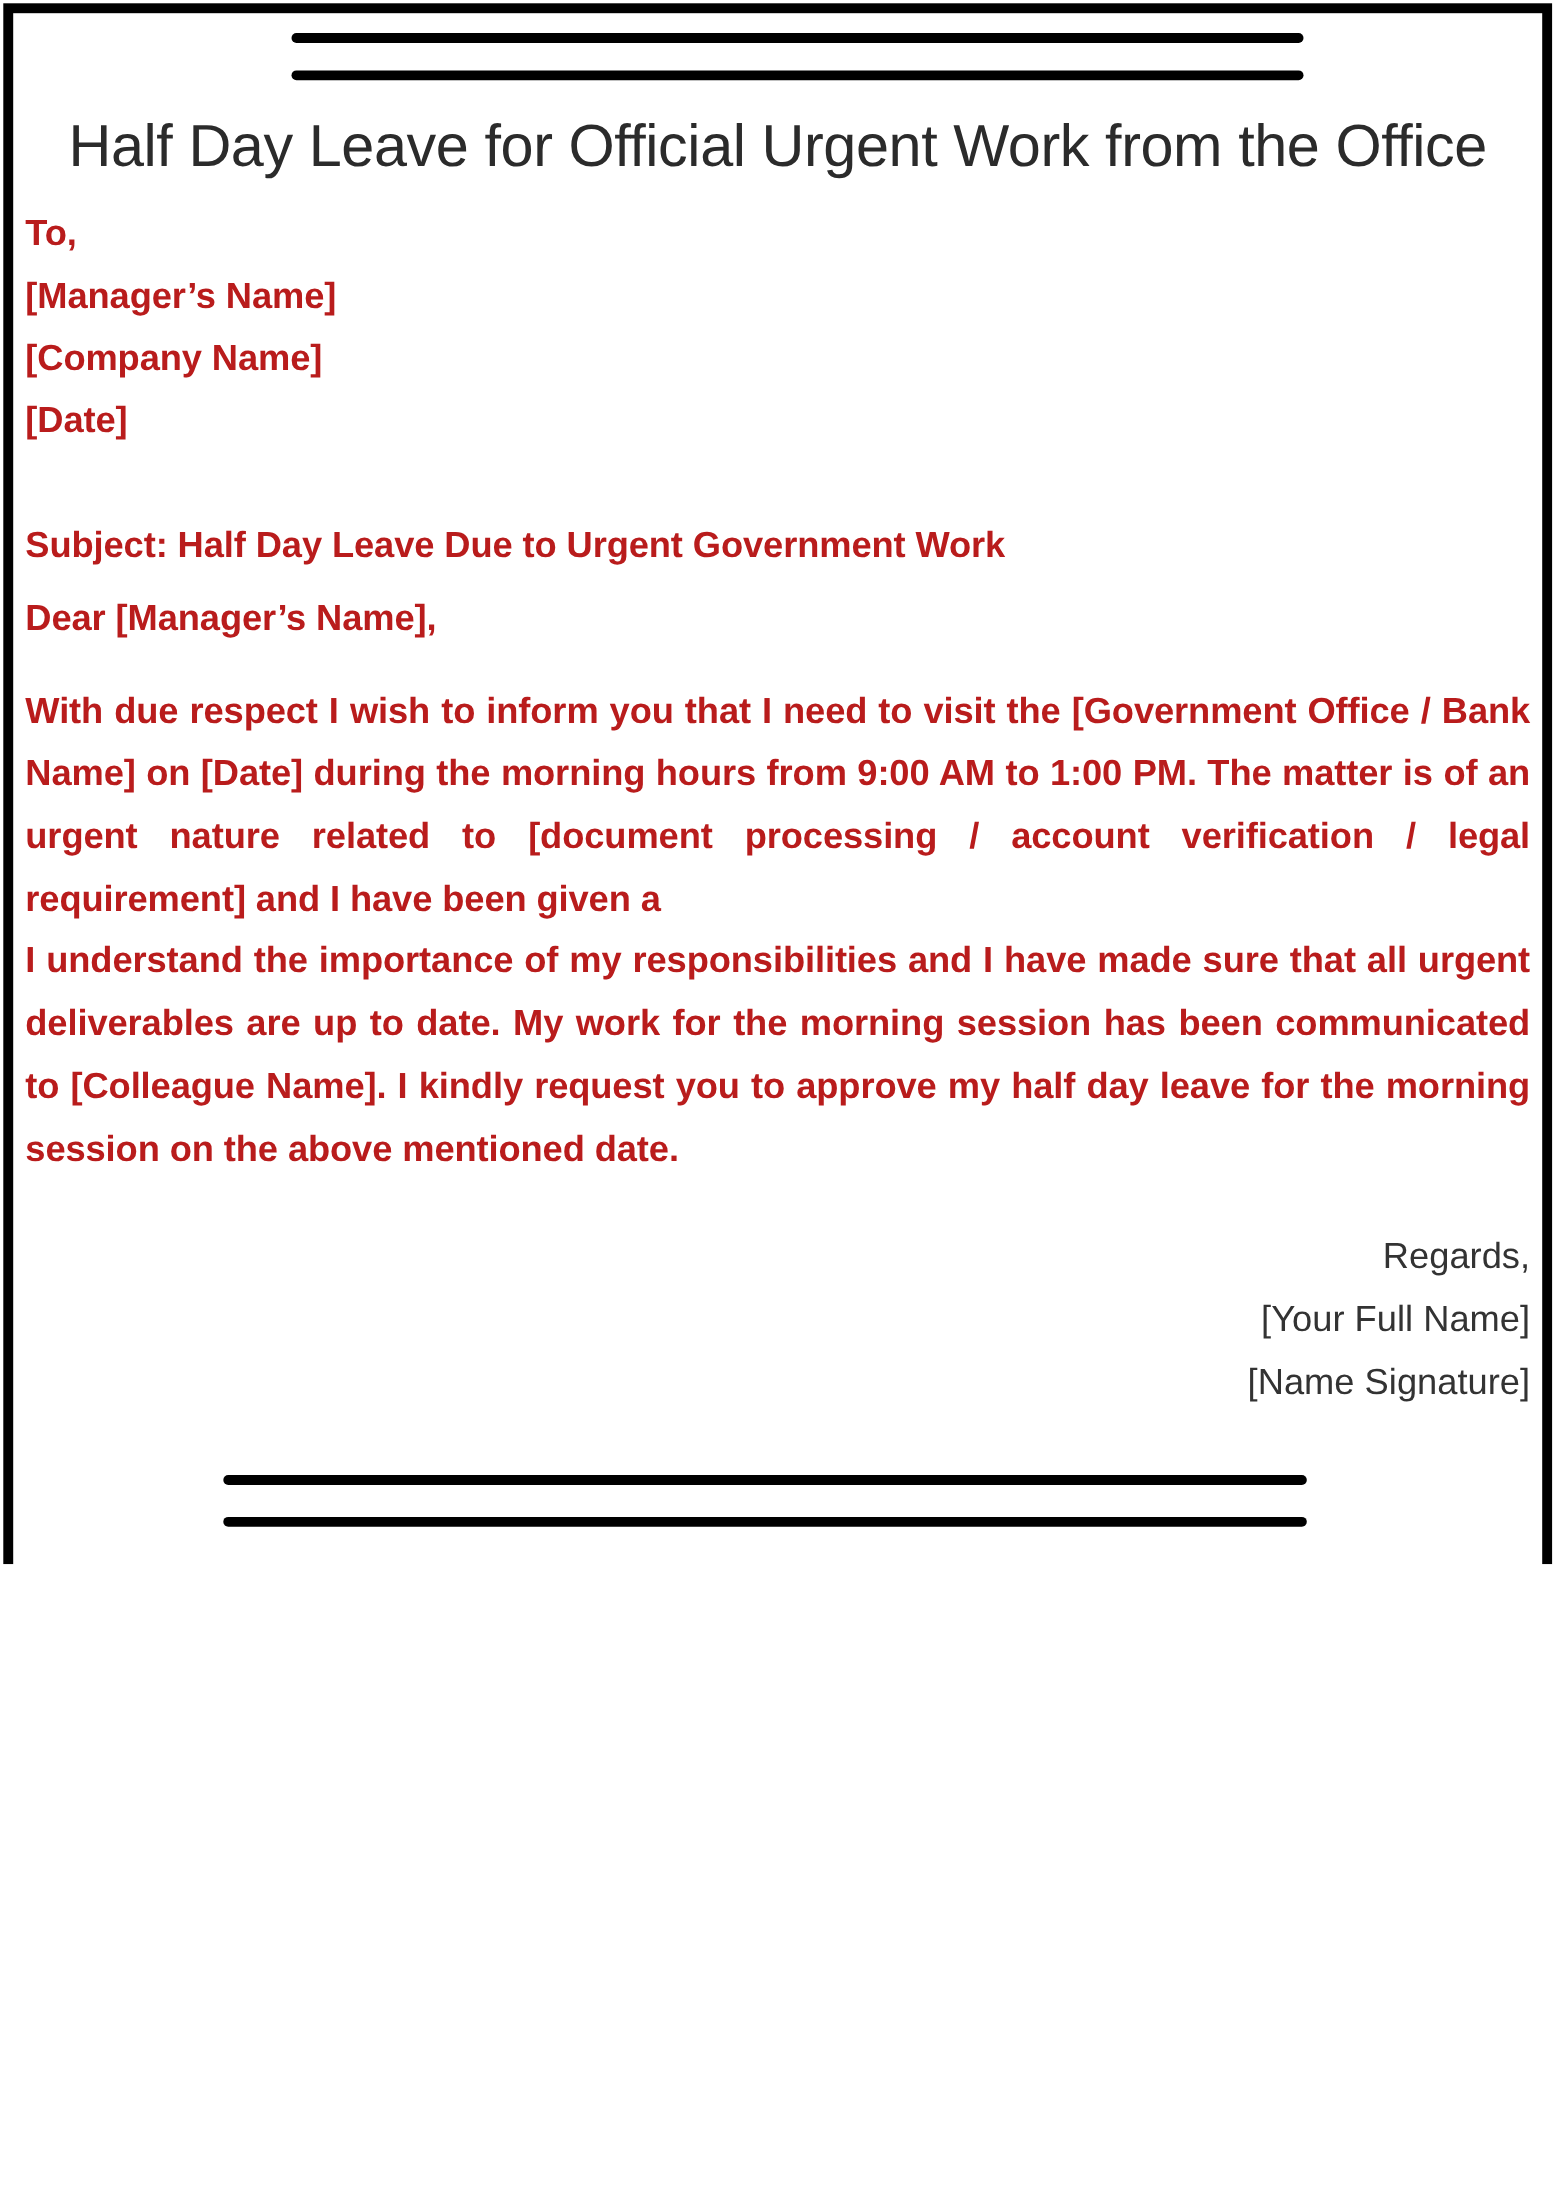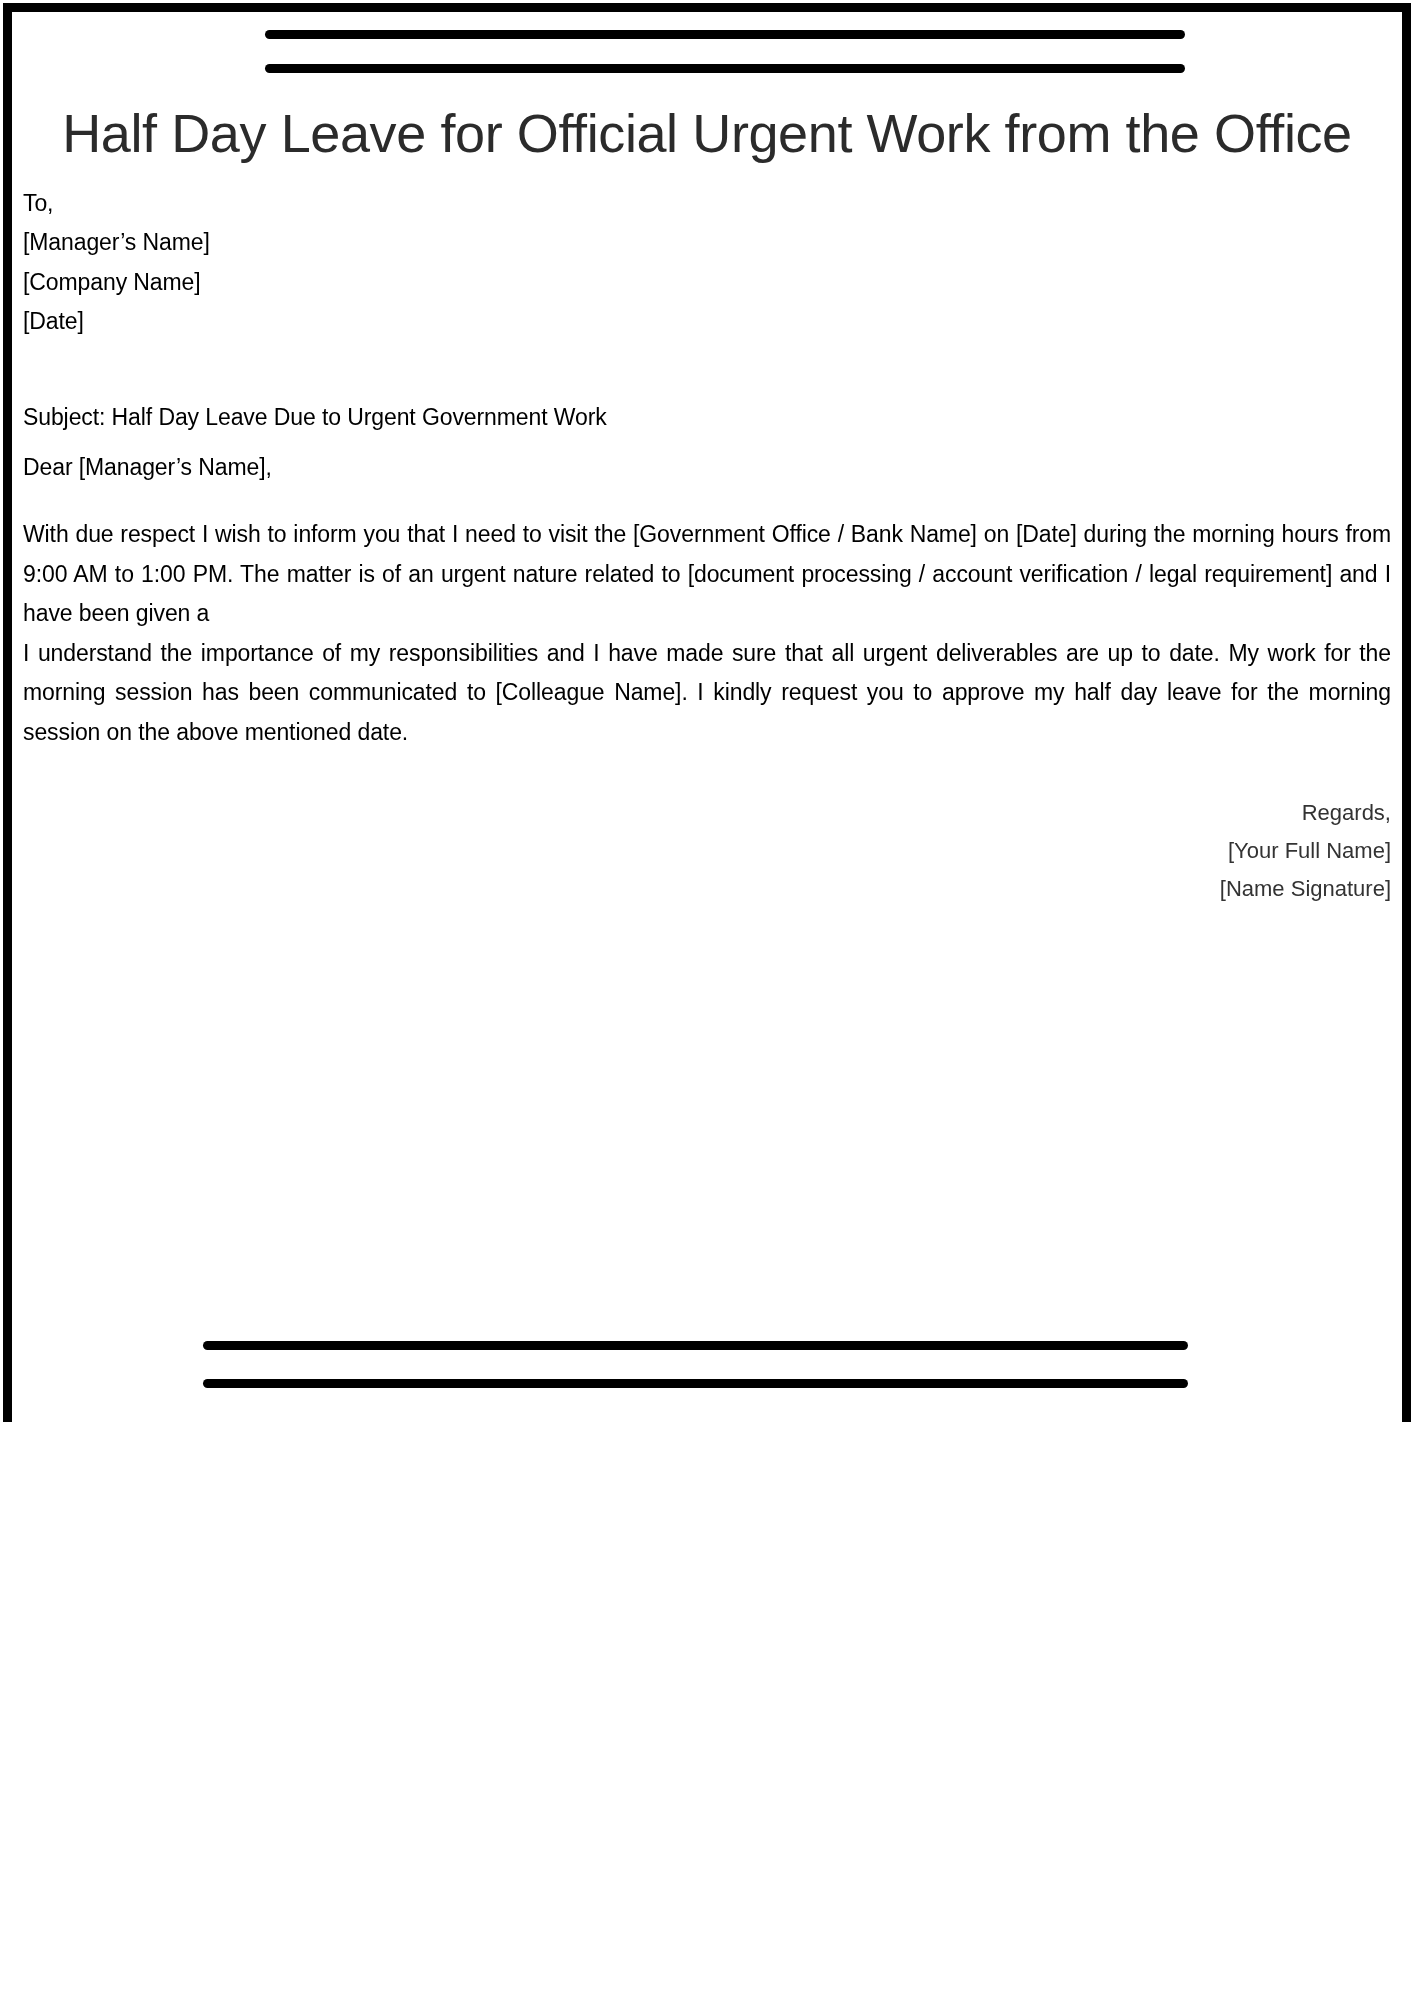--- a/index.html
+++ b/index.html
@@ -79,24 +79,24 @@
     font-size: 54px;
     line-height: 1.33;
     font-weight: 400;
     letter-spacing: -0.4px;
     color: #2b2b2b;
   }
 
   
   .letter {
     margin-top: 14px;
-    color: #000000;
-    font-size: 23px;
+    color: #b91c1c;
+    font-size: 33px;
     line-height: 1.72;
-    font-weight: 400;
+    font-weight: 700;
     letter-spacing: -0.1px;
   }
 
   .addr-line {
     display: block;
     white-space: pre;
   }
 
   .spacer-line {
     display: block;
@@ -125,21 +125,21 @@
   .para .last-line {
     display: block;
     text-align: left;
   }
 
   
   .signoff {
     margin-top: 42px;
     text-align: right;
     color: #333333;
-    font-size: 22px;
+    font-size: 33px;
     line-height: 1.72;
     font-weight: 400;
   }
   .signoff span {
     display: block;
   }
 
   .bottom-anchor {
     position: absolute;
     left: 9px;

